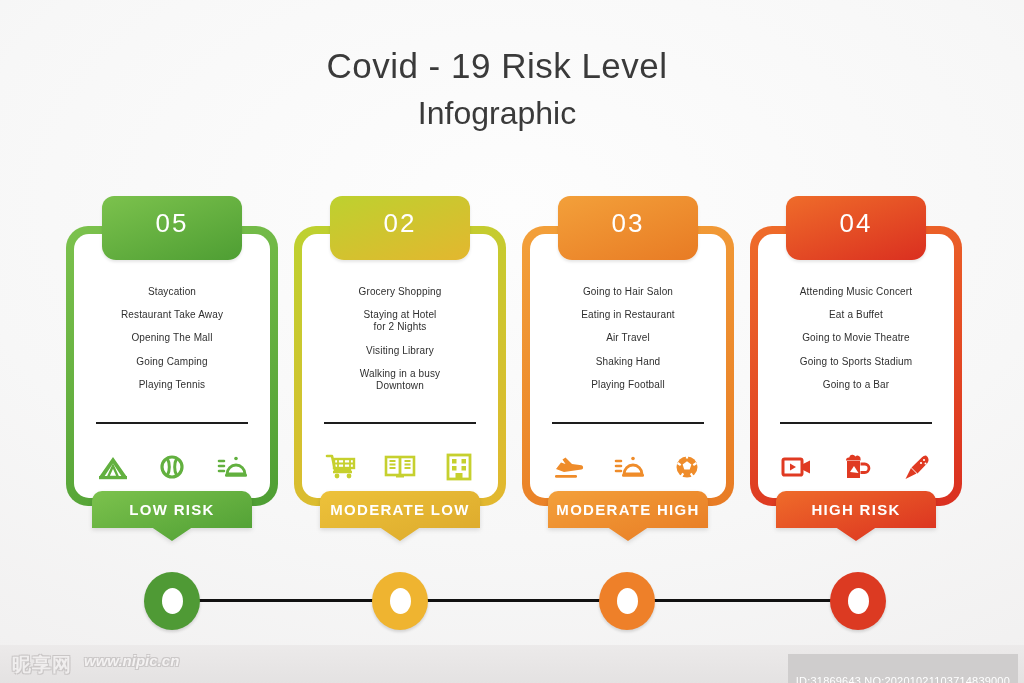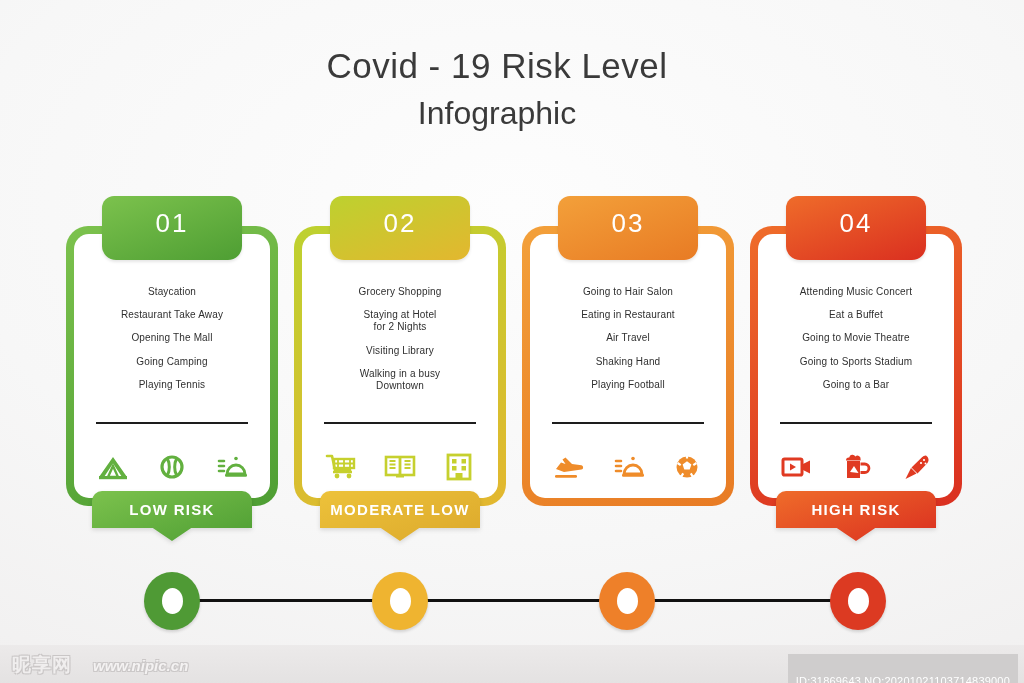--- a/index.html
+++ b/index.html
@@ -211,22 +211,22 @@
     bottom: 0;
     width: 1024px;
     height: 38px;
     background: linear-gradient(180deg, #eceaea 0%, #e4e2e2 100%);
   }
   .wm-logo {
     position: absolute;
     left: 12px;
     top: 7px;
     display: flex;
-    align-items: center;
-    gap: 21px;
+    align-items: flex-start;
+    gap: 12px;
     user-select: none;
   }
   .wm-cn {
     font-size: 19px;
     font-weight: 700;
     color: #f0eeee;
     letter-spacing: 1px;
     text-shadow:
       -1px -1px 0 #c9c6c6, 1px -1px 0 #c9c6c6,
       -1px  1px 0 #c9c6c6, 1px  1px 0 #c9c6c6;
@@ -293,21 +293,21 @@
                 <path d="M5 9 h5 M5 14 h5 M5 19 h5" stroke="#62b03f" stroke-width="2.6" stroke-linecap="round"></path>
                 <circle cx="22" cy="6.5" r="1.8"></circle>
                 <path d="M13 22 a9 9 0 0 1 18 0 Z" fill="none" stroke="#62b03f" stroke-width="2.8"></path>
                 <rect x="11" y="22" width="22" height="2.8" rx="1.2"></rect>
               </svg>
             </span>
           </div>
         </div>
       </div>
       <div class="num-tab" style="background:linear-gradient(160deg,#7cc24d 0%,#4e9e33 100%);">
-        <span class="num">01</span>
+        <span class="num">05</span>
       </div>
       <div class="risk-tab">
         <div class="shape" style="background:linear-gradient(160deg,#7cc24d 0%,#4e9e33 100%);">
           <span class="label">LOW RISK</span>
         </div>
       </div>
     </div>
     <div class="card-wrap">
       <div class="card-frame" style="background:linear-gradient(160deg,#bdd12f 0%,#e3b72f 100%);">
         <div class="card-inner">
@@ -393,20 +393,25 @@
                 <path d="M17 9.2 l4.4 3.2 -1.7 5.2 h-5.4 l-1.7 -5.2 Z" fill="#ffffff"></path>
                 <path d="M17 3 v3.4 M7.5 11 l3.2 2.2 M26.5 11 l-3.2 2.2 M11 25 l2.2 -3.6 M23 25 l-2.2 -3.6" stroke="#ffffff" stroke-width="2.2"></path>
               </svg>
             </span>
           </div>
         </div>
       </div>
       <div class="num-tab" style="background:linear-gradient(160deg,#f3a03a 0%,#e87b24 100%);">
         <span class="num">03</span>
       </div>
+      <div class="risk-tab">
+        <div class="shape" style="background:linear-gradient(160deg,#f3a03a 0%,#e87b24 100%);">
+          <span class="label">MODERATE HIGH</span>
+        </div>
+      </div>
     </div>
     <div class="card-wrap">
       <div class="card-frame" style="background:linear-gradient(160deg,#ef6c2a 0%,#da2f20 100%);">
         <div class="card-inner">
           <div class="activities">
             <div class="activity">Attending Music Concert</div>
             <div class="activity">Eat a Buffet</div>
             <div class="activity">Going to Movie Theatre</div>
             <div class="activity">Going to Sports Stadium</div>
             <div class="activity">Going to a Bar</div>

